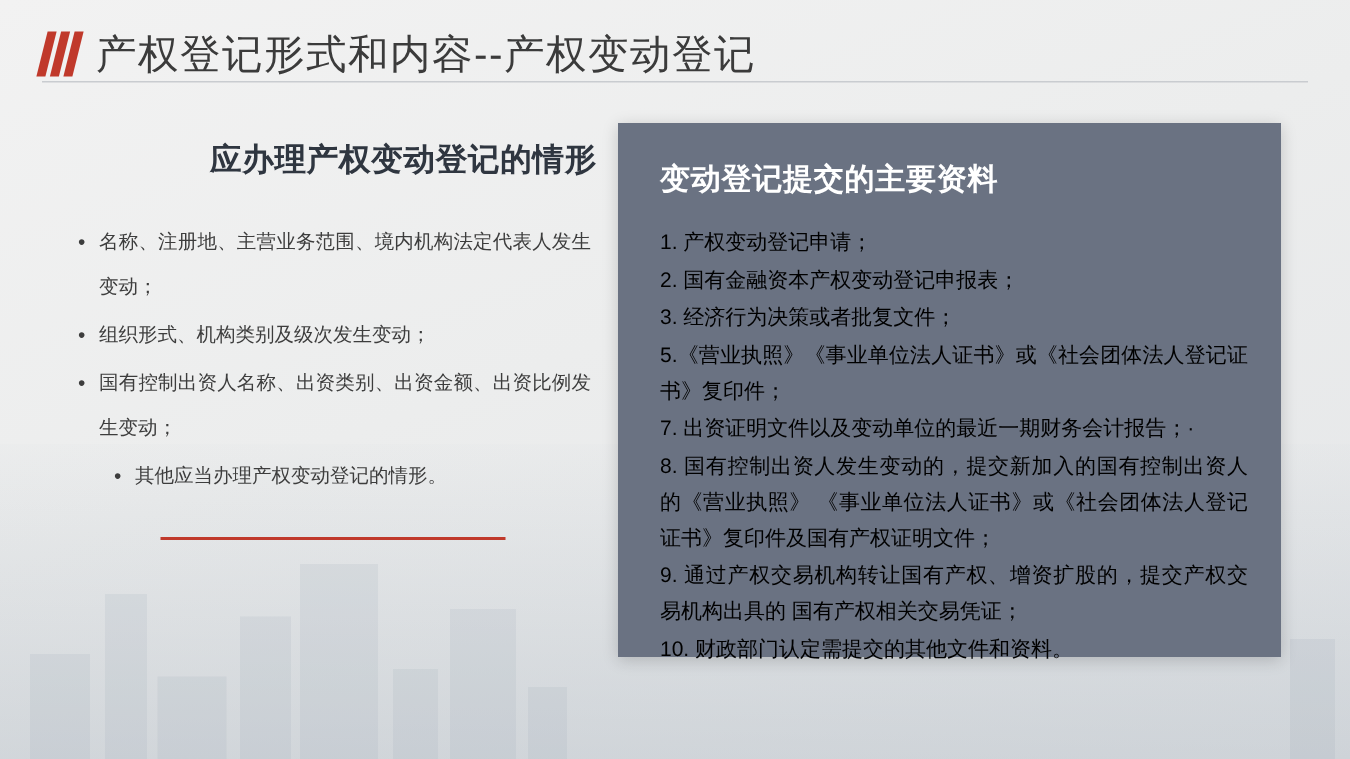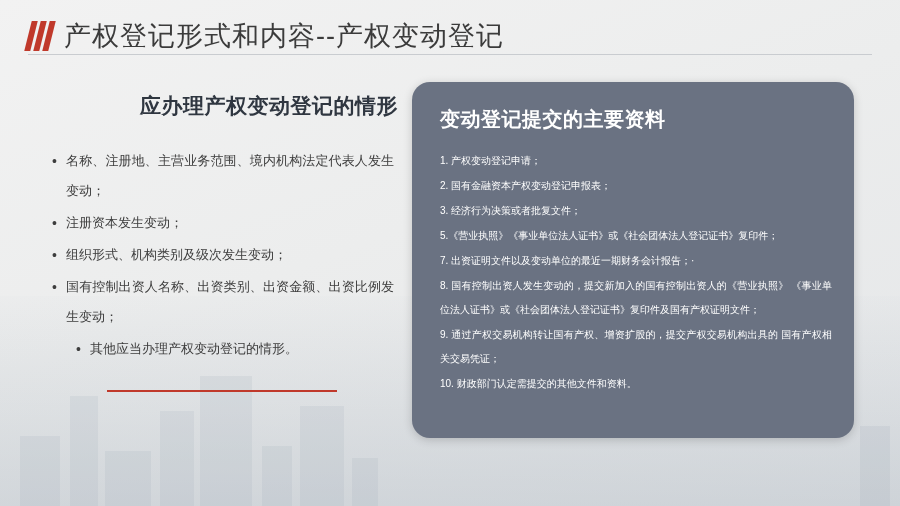--- a/index.html
+++ b/index.html
@@ -134,37 +134,36 @@
   }
 
   .right-panel {
     position: absolute;
     left: 412px;
     top: 82px;
     width: 442px;
     height: 356px;
     background: #6a7282;
     box-shadow: 0 2px 10px rgba(0,0,0,.18);
-    border-radius: 18px;
   }
   .right-heading {
     font-size: 20px;
     color: #ffffff;
     font-weight: bold;
     margin: 24px 0 16px 28px;
     letter-spacing: .5px;
   }
   .right-list {
     list-style: none;
     margin: 0;
     padding: 0 22px 0 28px;
   }
   .right-list li {
-    font-size: 10px;
-    color: #ffffff;
+    font-size: 14px;
+    color: #000000;
     line-height: 24px;
     text-align: justify;
     margin-bottom: 1px;
   }
 </style>
 </head>
 <body>
 
 <div class="slide">
 
@@ -188,21 +187,20 @@
         <i></i>
     </span>
     <span class="slide-title">产权登记形式和内容--产权变动登记</span>
   </div>
   <div class="title-underline"></div>
 
   <div class="left-col">
     <div class="left-heading">应办理产权变动登记的情形</div>
     <ul class="left-list">
       <li>名称、注册地、主营业务范围、境内机构法定代表人发生变动；</li>
-      <li>注册资本发生变动；</li>
       <li>组织形式、机构类别及级次发生变动；</li>
       <li>国有控制出资人名称、出资类别、出资金额、出资比例发生变动；</li>
       <li class="indented">其他应当办理产权变动登记的情形。</li>
     </ul>
     <div class="left-rule"></div>
   </div>
 
   <div class="right-panel">
     <div class="right-heading">变动登记提交的主要资料</div>
     <ul class="right-list">

